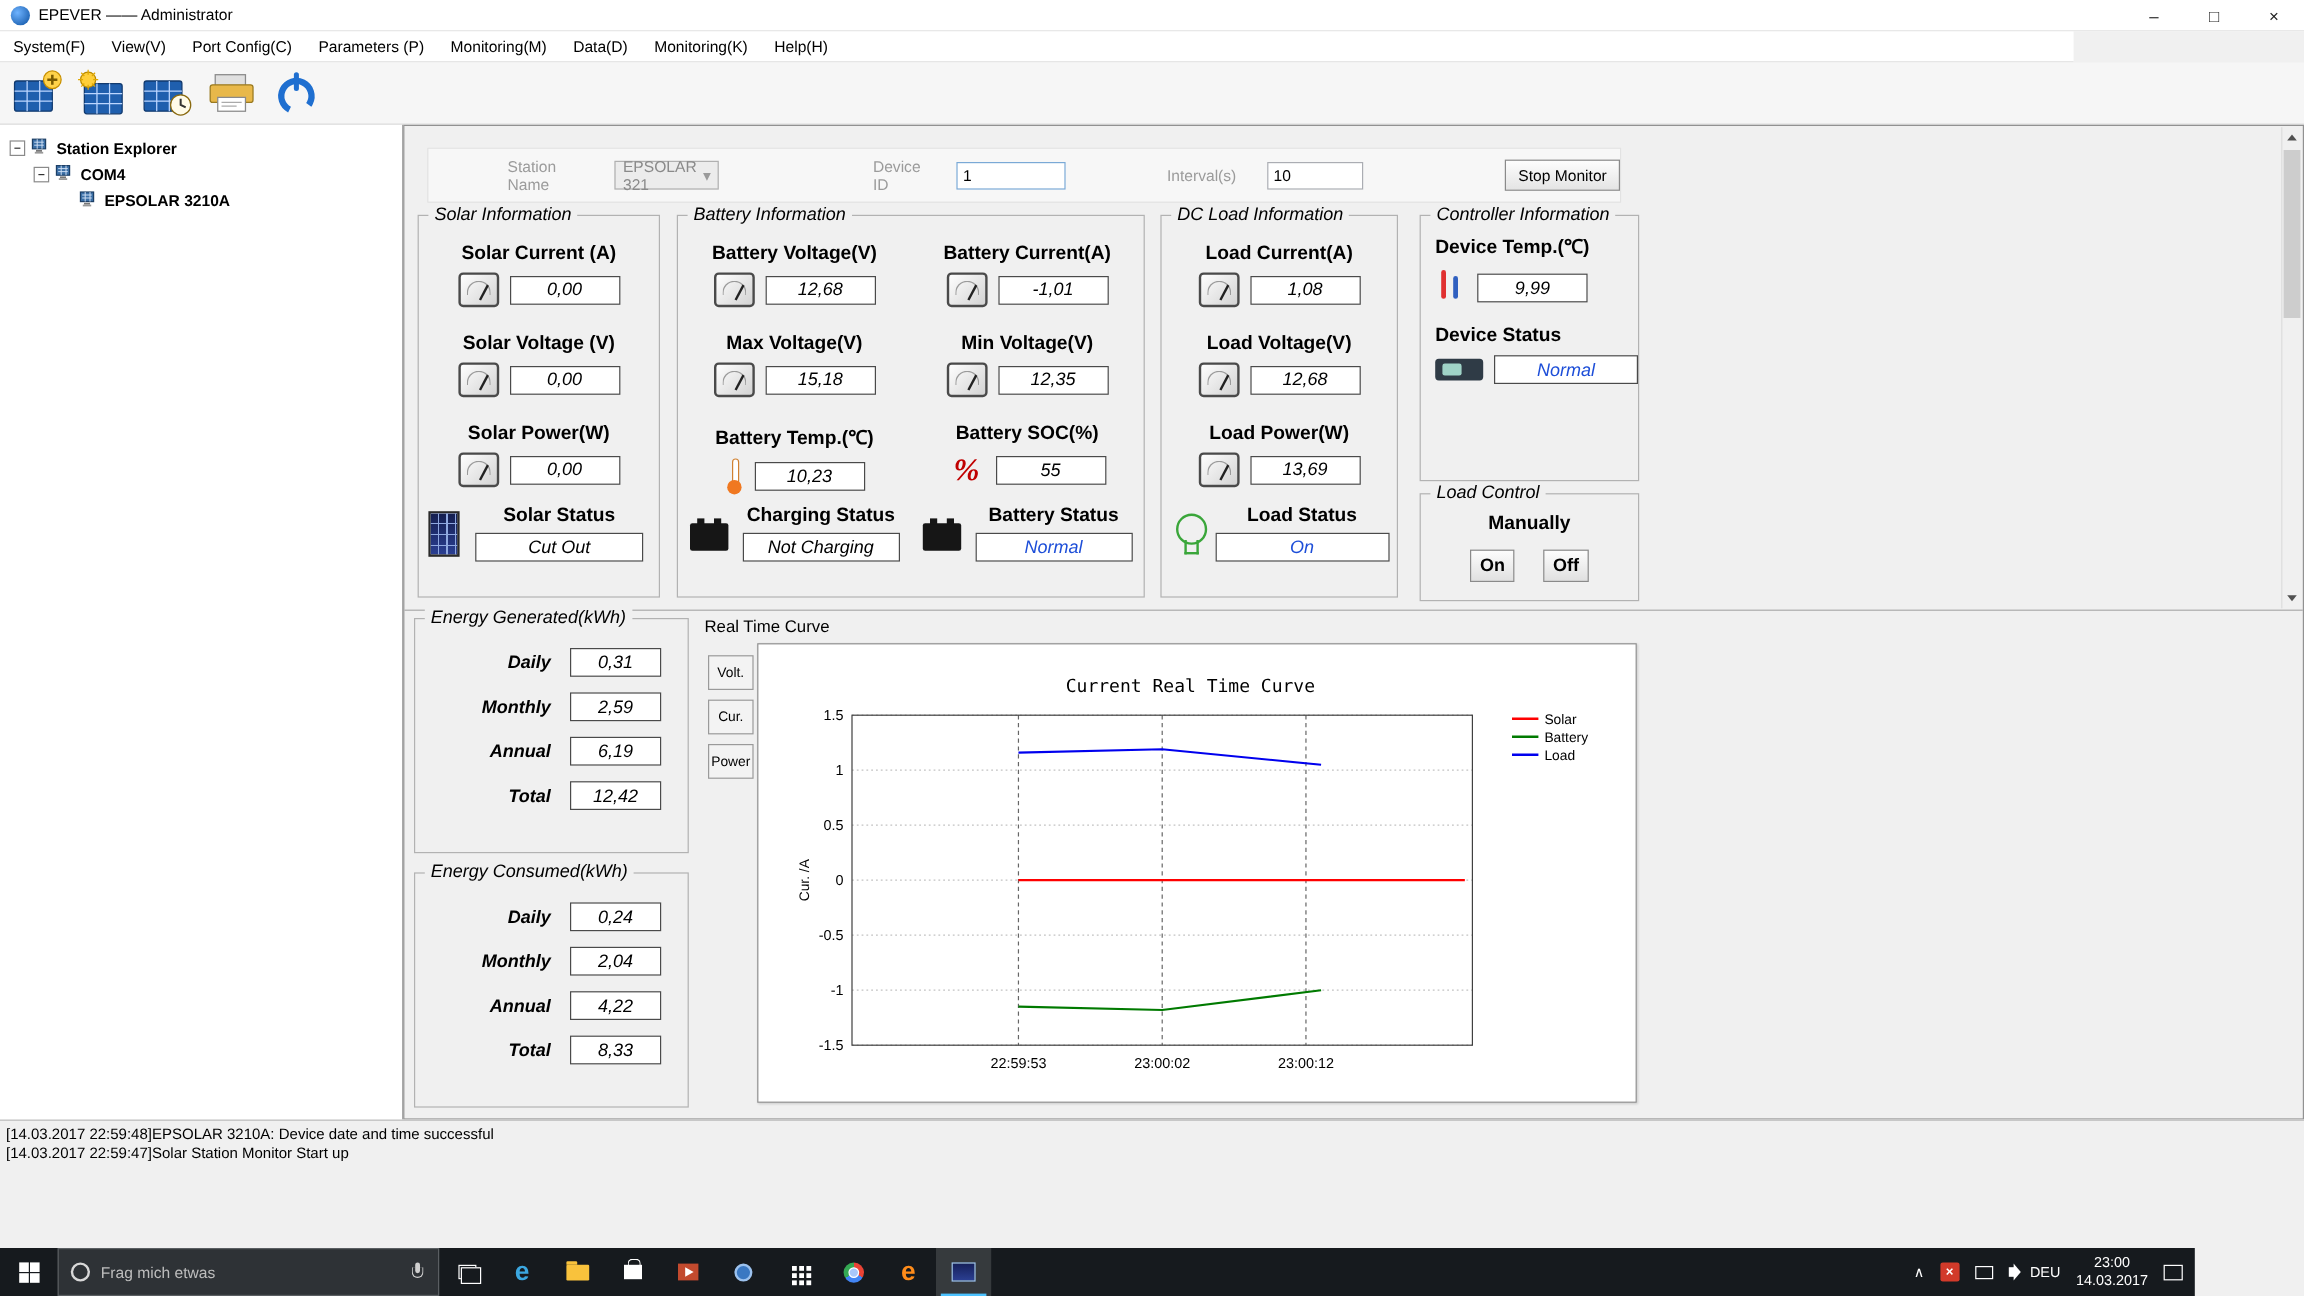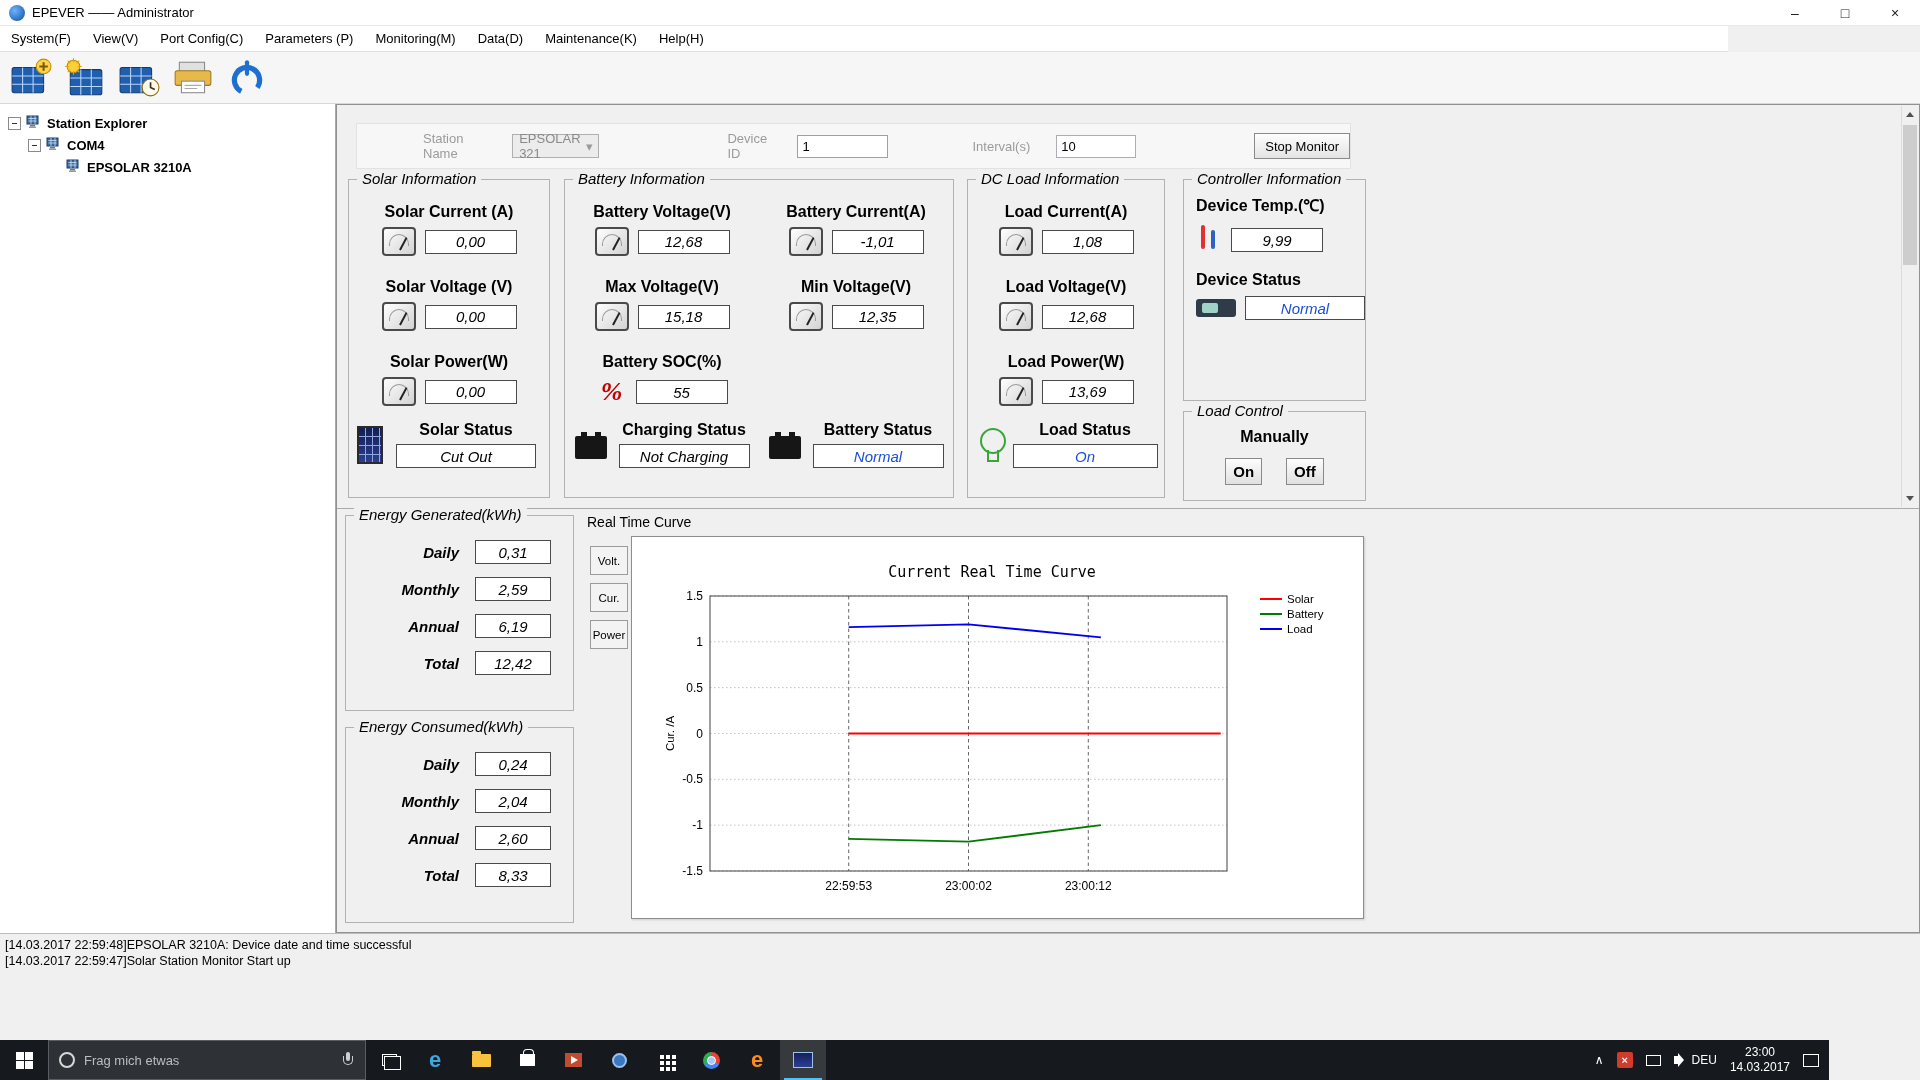--- a/index.html
+++ b/index.html
@@ -196,21 +196,21 @@
   </div>
 </div>
 
 <div class="menubar">
   <span class="menu-item">System(F)</span>
   <span class="menu-item">View(V)</span>
   <span class="menu-item">Port Config(C)</span>
   <span class="menu-item">Parameters (P)</span>
   <span class="menu-item">Monitoring(M)</span>
   <span class="menu-item">Data(D)</span>
-  <span class="menu-item">Maintenance(K)</span>
+  <span class="menu-item">Monitoring(K)</span>
   <span class="menu-item">Help(H)</span>
 </div>
 
 <div class="toolbar">
   <span class="tool-icon">
     <svg width="42" height="42" viewBox="0 0 40 40">
         <rect x="2" y="10" width="30" height="24" rx="2" fill="#1f5fae" stroke="#123a6e"></rect>
         <path d="M2 18h30M2 26h30M12 10v24M22 10v24" stroke="#bcd6ff"></path>
         <circle cx="32" cy="9" r="7" fill="#ffd24a" stroke="#c89000"></circle>
         <path d="M32 5v8M28 9h8" stroke="#7a5a00" stroke-width="2"></path>
@@ -354,20 +354,27 @@
           </div>
       </div>
       <div class="metric">
         <div class="mlabel">Min Voltage(V)</div>
         <div class="mrow">
             <span class="gauge"></span>
             <span class="vbox">12,35</span>
           </div>
       </div>
       <div class="metric">
+        <div class="mlabel">Battery Temp.(℃)</div>
+        <div class="mrow">
+            <span class="thermo"></span>
+            <span class="vbox">10,23</span>
+          </div>
+      </div>
+      <div class="metric">
         <div class="mlabel">Battery SOC(%)</div>
         <div class="mrow">
             <span class="pct-icon"></span>
             <span class="vbox">55</span>
           </div>
       </div>
     </div>
     <div class="status-row">
       <div class="status-block">
         <span class="batt"></span>
@@ -481,21 +488,21 @@
     <div class="erow">
         <span class="elabel">Daily</span>
         <span class="vbox w76">0,24</span>
       </div>
     <div class="erow">
         <span class="elabel">Monthly</span>
         <span class="vbox w76">2,04</span>
       </div>
     <div class="erow">
         <span class="elabel">Annual</span>
-        <span class="vbox w76">2,60</span>
+        <span class="vbox w76">4,22</span>
       </div>
     <div class="erow">
         <span class="elabel">Total</span>
         <span class="vbox w76">8,33</span>
       </div>
   </div>
 
   <div class="rt-title">Real Time Curve</div>
   <div class="rt-tab" style="top:441px">Volt.</div>
   <div class="rt-tab" style="top:478px">Cur.</div>

